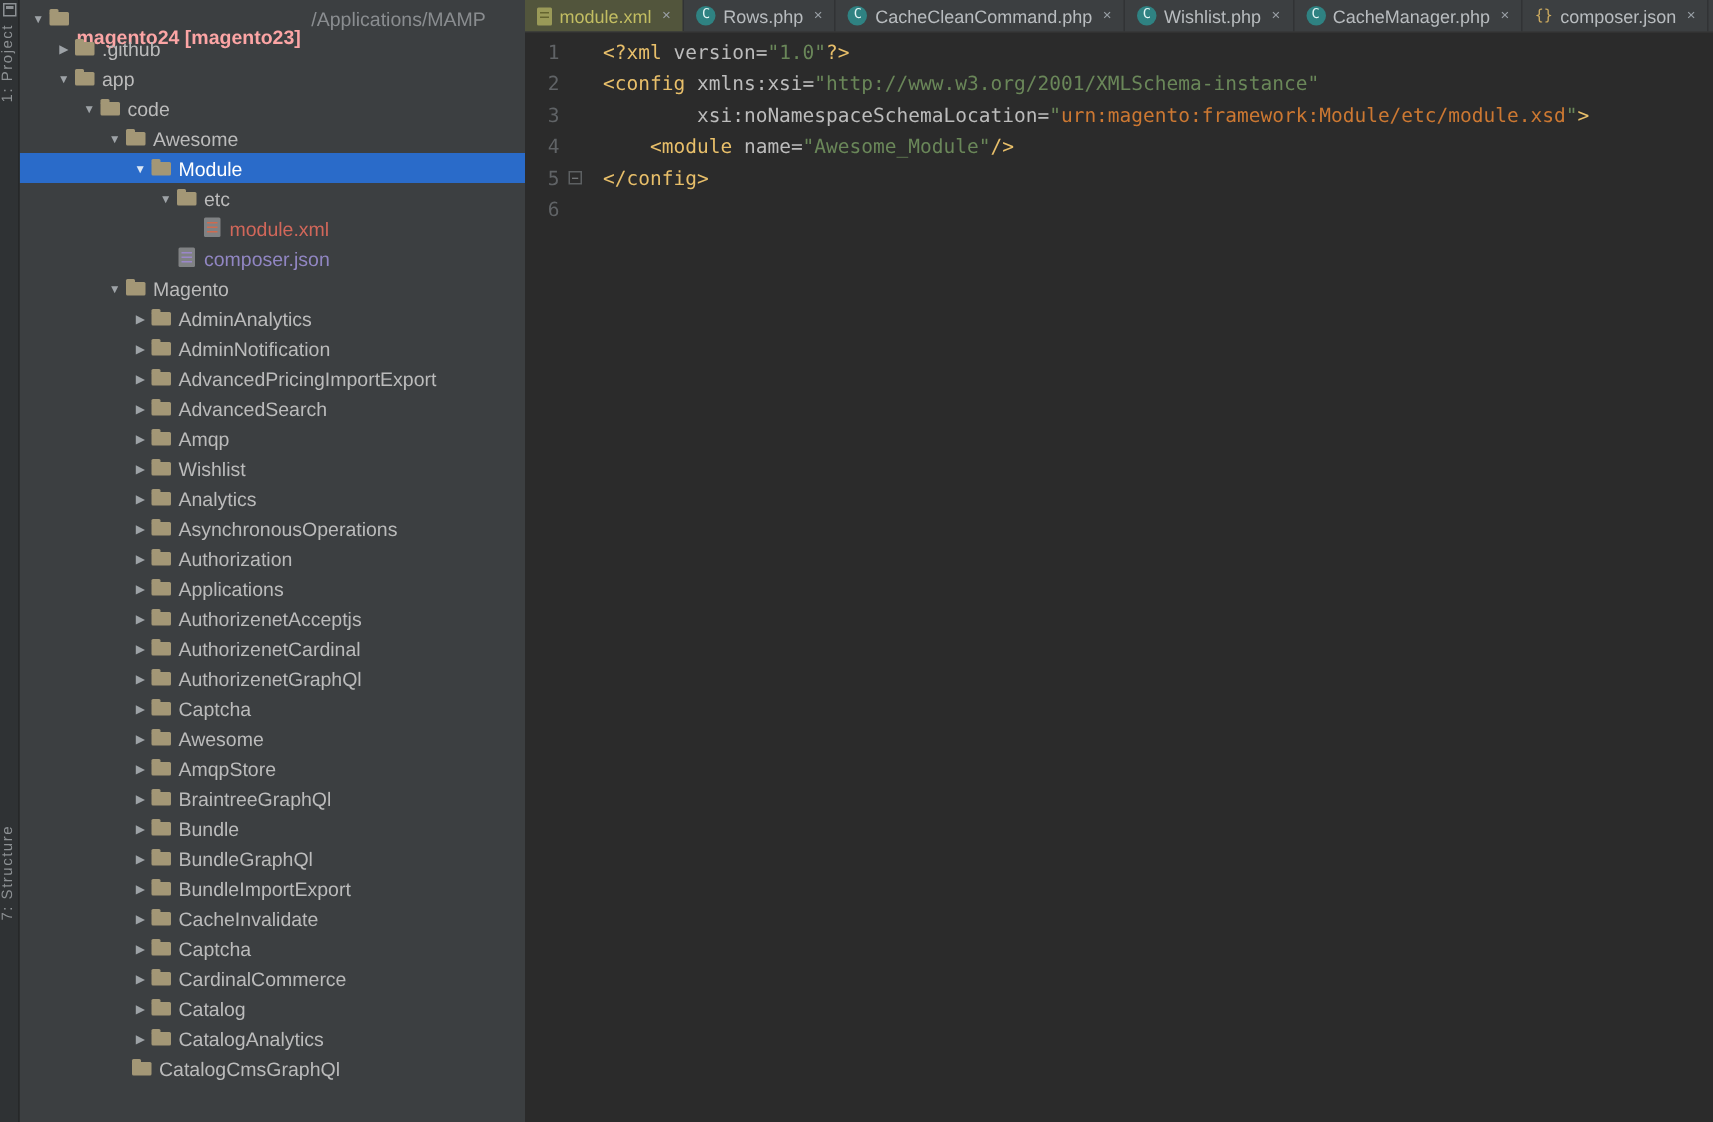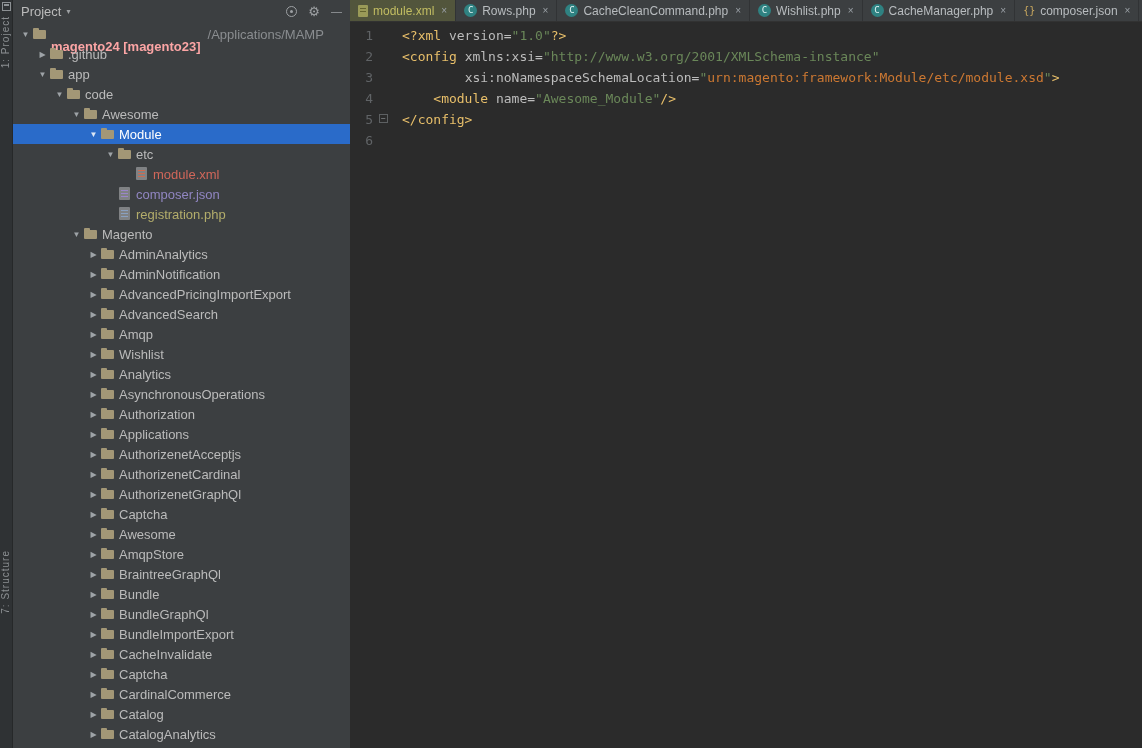--- a/index.html
+++ b/index.html
@@ -86,31 +86,20 @@
 
 <div class="app">
 
   <div class="stripe">
     <div class="corner-icon"></div>
     <span class="vlabel top">1: Project</span>
     <span class="vlabel bottom">7: Structure</span>
   </div>
 
   <div class="project-panel">
-    <div class="panel-header">
-      <span class="panel-title">
-        <span>Project</span>
-        <span class="chev">▾</span>
-      </span>
-      <span class="header-icons">
-          <span class="hicon locate"></span>
-          <span class="hicon settings-gear">⚙</span>
-          <span class="hicon hide">—</span>
-        </span>
-    </div>
     <div class="tree">
         <div class="tree-row" style="padding-left: 6px;">
           <span class="arrow">▼</span>
           <span class="t-icon folder"></span>
           <span class="t-label root-label">magento24 [magento23]</span>
           <span class="t-secondary">/Applications/MAMP</span>
         </div>
         <div class="tree-row" style="padding-left: 23px;">
           <span class="arrow">▶</span>
           <span class="t-icon folder"></span>
@@ -143,25 +132,20 @@
         </div>
         <div class="tree-row" style="padding-left: 108px;">
           <span class="arrow"></span>
           <span class="t-icon xml-file"></span>
           <span class="t-label" style="color: rgb(209, 103, 90);">module.xml</span>
         </div>
         <div class="tree-row" style="padding-left: 91px;">
           <span class="arrow"></span>
           <span class="t-icon json-file"></span>
           <span class="t-label" style="color: rgb(145, 134, 194);">composer.json</span>
-        </div>
-        <div class="tree-row" style="padding-left: 91px;">
-          <span class="arrow"></span>
-          <span class="t-icon php-file"></span>
-          <span class="t-label" style="color: rgb(179, 173, 107);">registration.php</span>
         </div>
         <div class="tree-row" style="padding-left: 57px;">
           <span class="arrow">▼</span>
           <span class="t-icon folder"></span>
           <span class="t-label">Magento</span>
         </div>
         <div class="tree-row" style="padding-left: 74px;">
           <span class="arrow">▶</span>
           <span class="t-icon folder"></span>
           <span class="t-label">AdminAnalytics</span>

